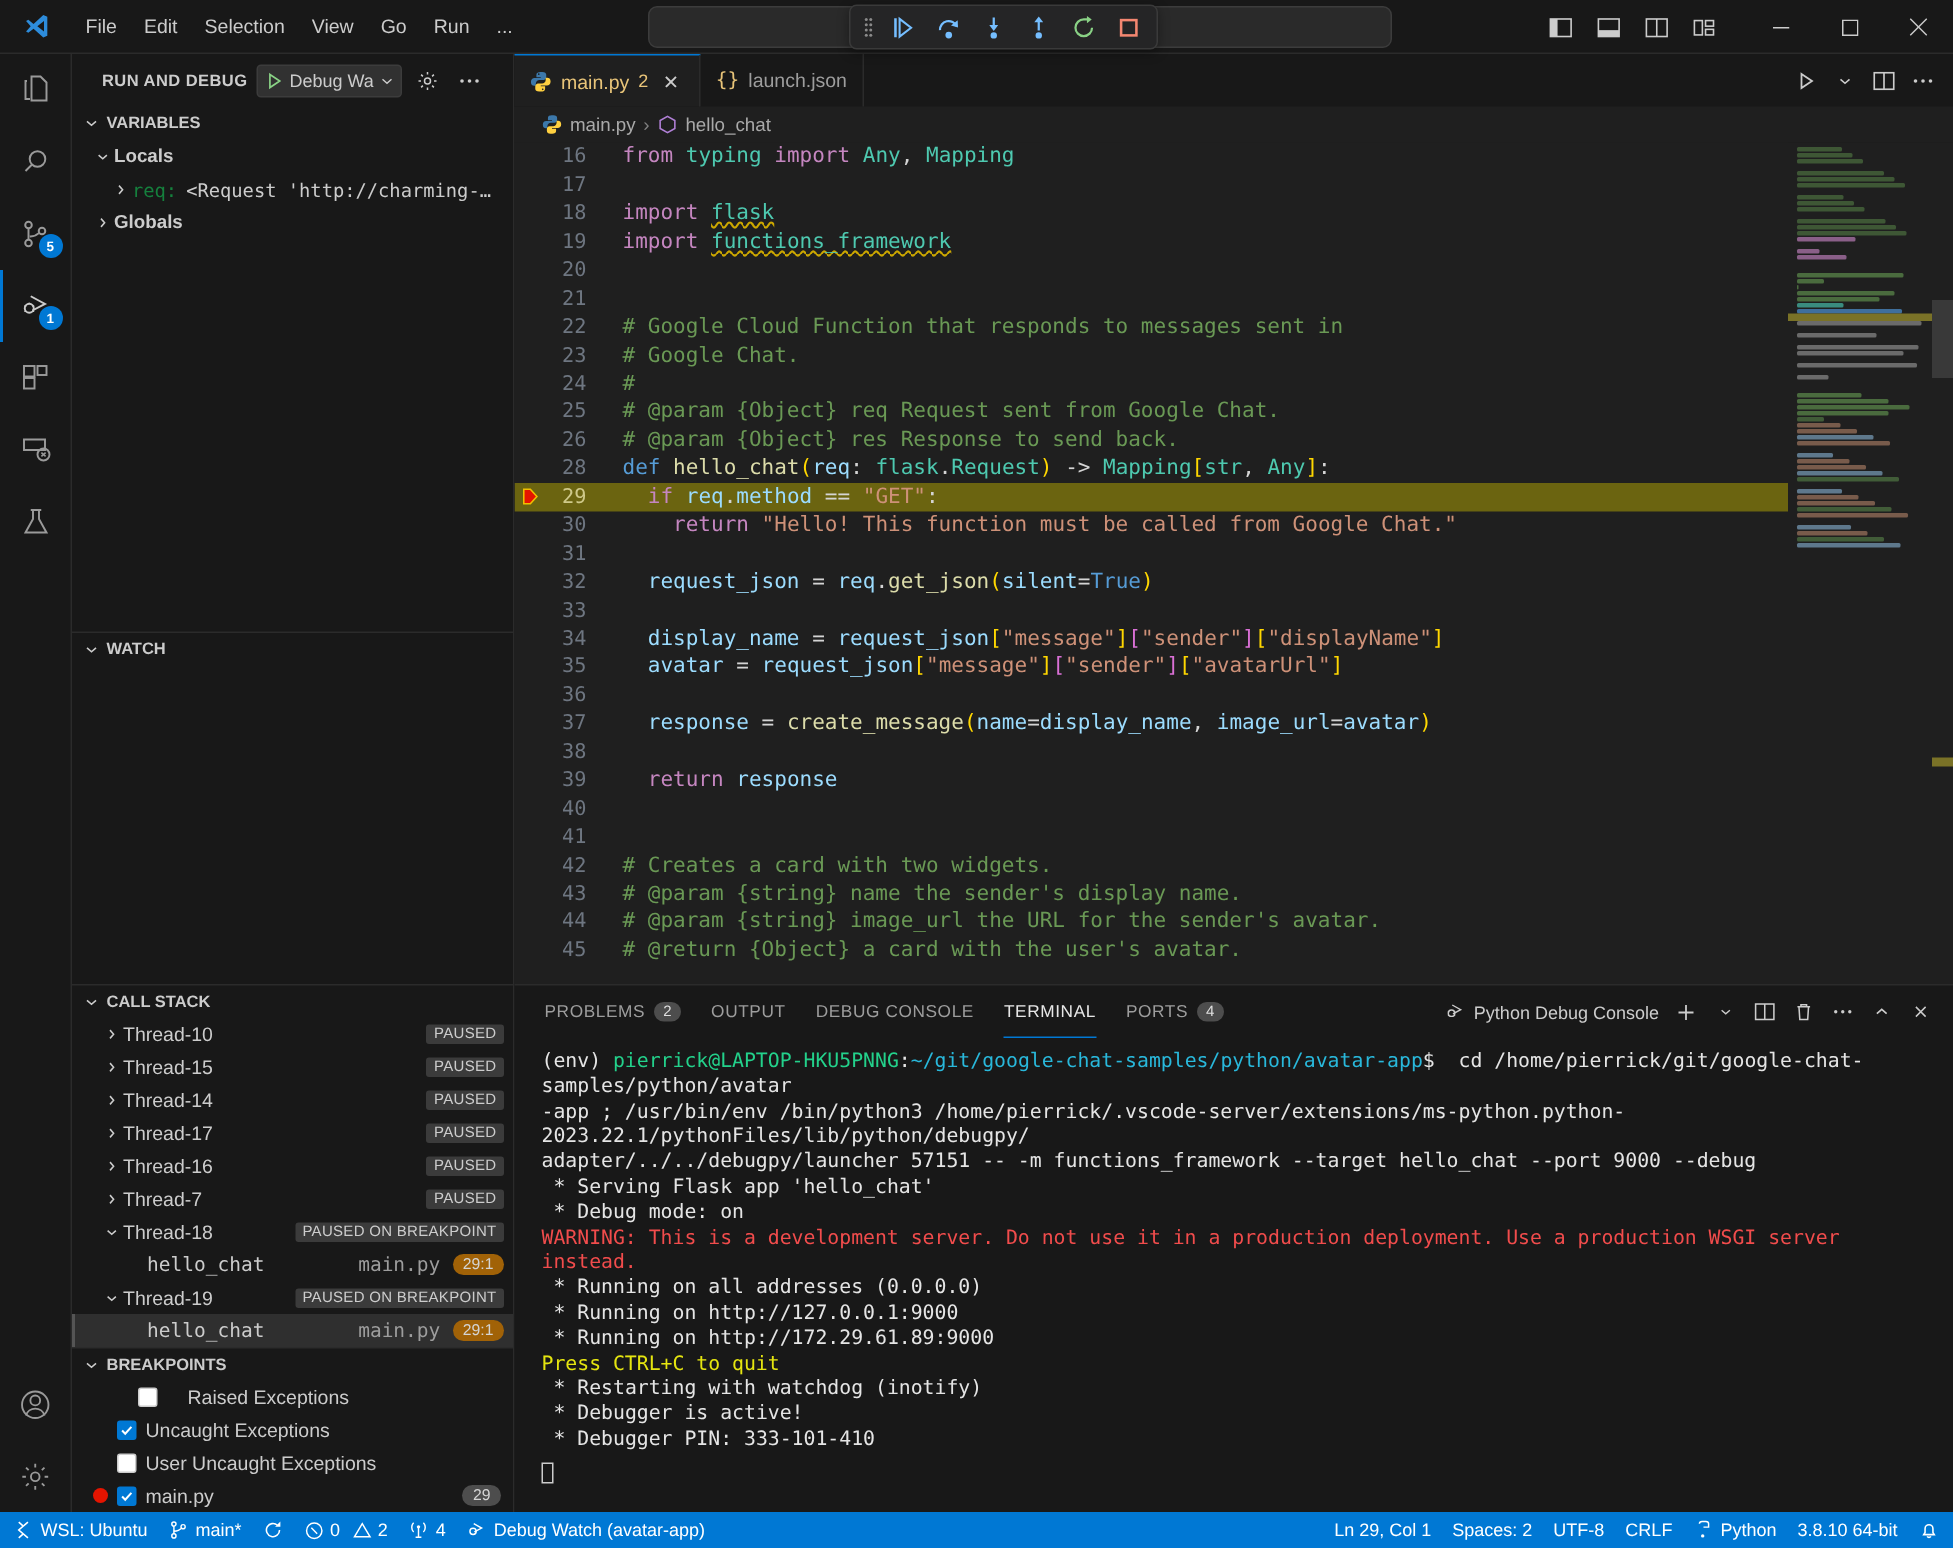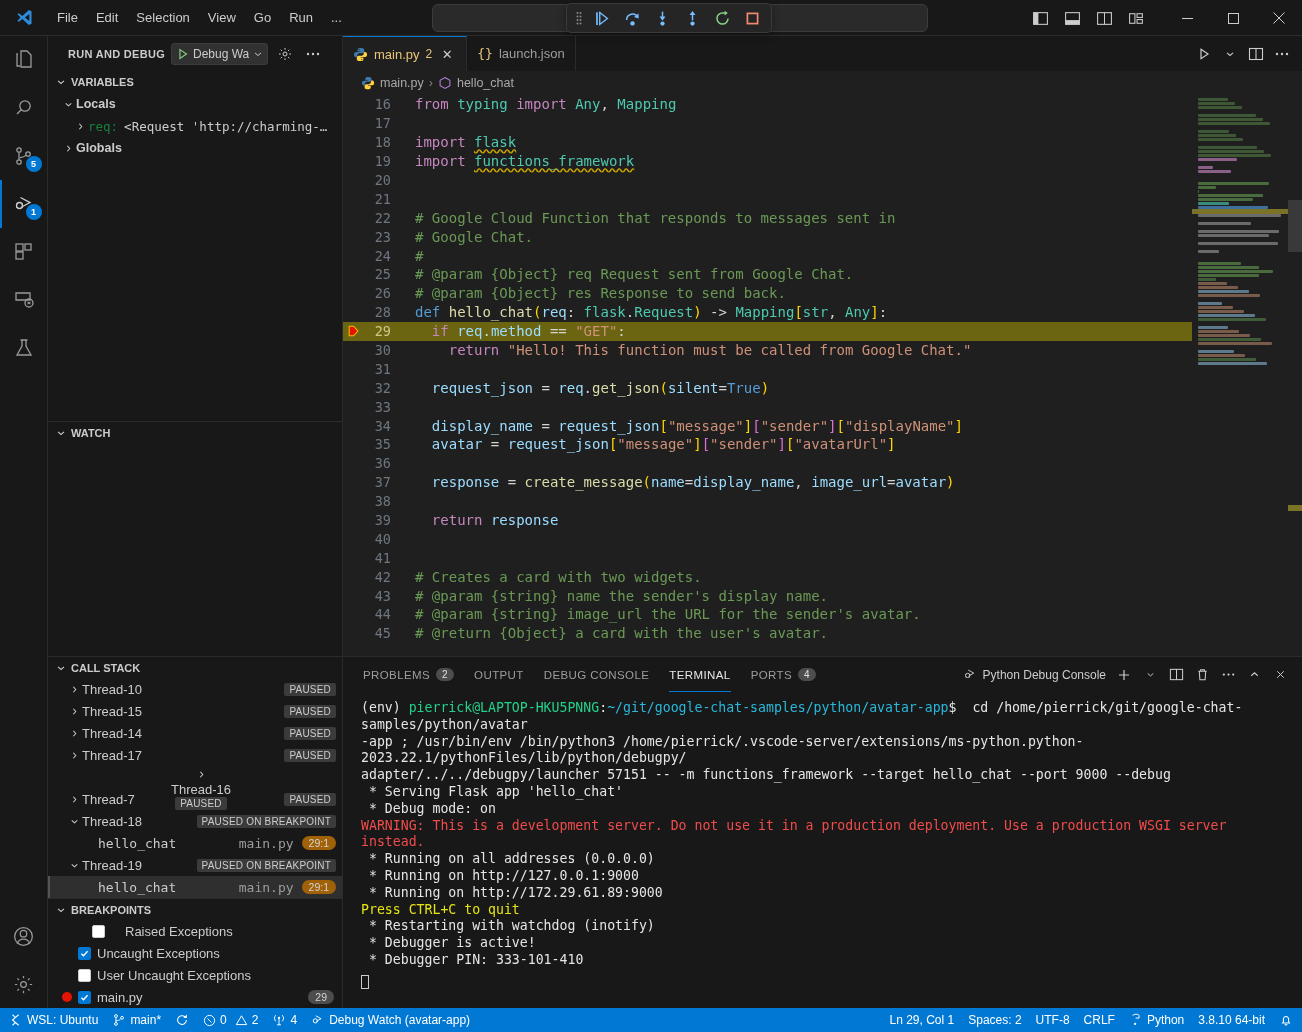--- a/index.html
+++ b/index.html
@@ -499,21 +499,21 @@
             <div class="cs-row" style="padding-left: 18px;">
               <span class="twisty">
                 <svg width="11" height="11" viewBox="0 0 16 16">
                   <path fill="none" stroke="#cccccc" stroke-width="1.5" d="m6.3 4 3.5 4-3.5 4"></path>
                 </svg>
               </span>
               <span class="cs-label">Thread-17</span>
               <span class="cs-spacer"></span>
               <span class="state-badge">PAUSED</span>
             </div>
-            <div class="cs-row" style="padding-left: 18px; flex-direction: column;">
+            <div class="cs-row" style="padding-left: 18px;">
               <span class="twisty">
                 <svg width="11" height="11" viewBox="0 0 16 16">
                   <path fill="none" stroke="#cccccc" stroke-width="1.5" d="m6.3 4 3.5 4-3.5 4"></path>
                 </svg>
               </span>
               <span class="cs-label">Thread-16</span>
               <span class="cs-spacer"></span>
               <span class="state-badge">PAUSED</span>
             </div>
             <div class="cs-row" style="padding-left: 18px;">

